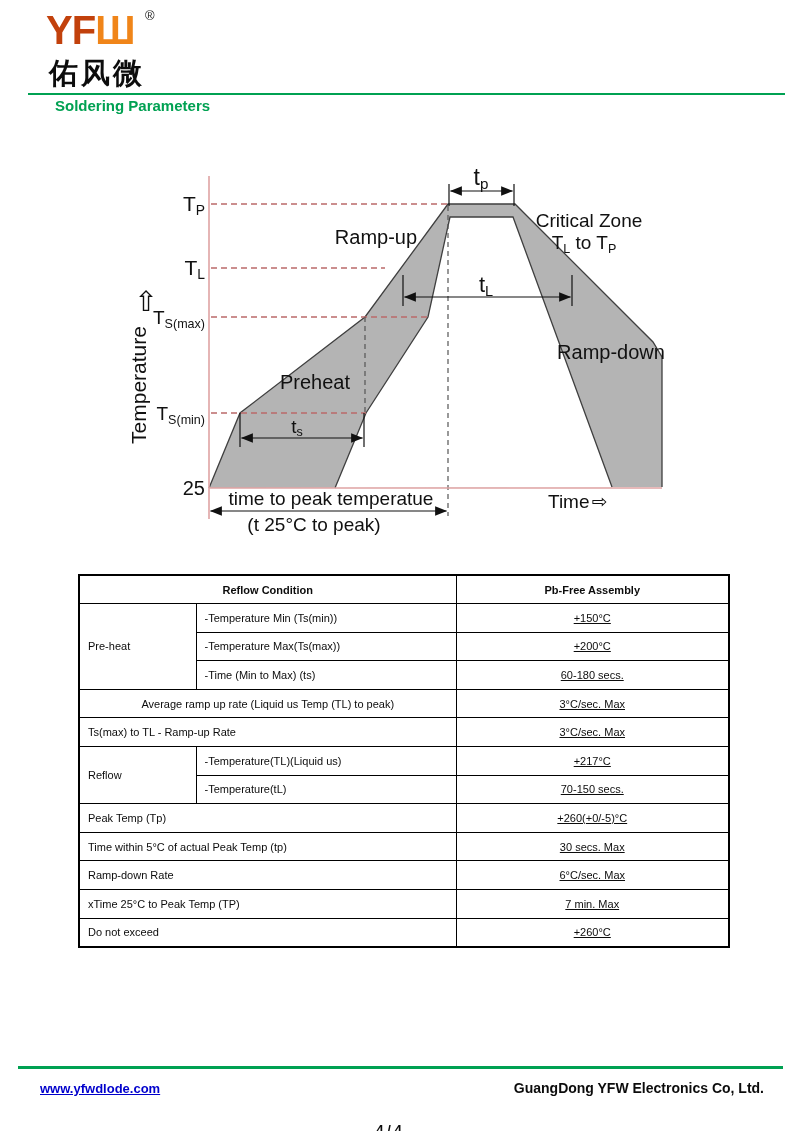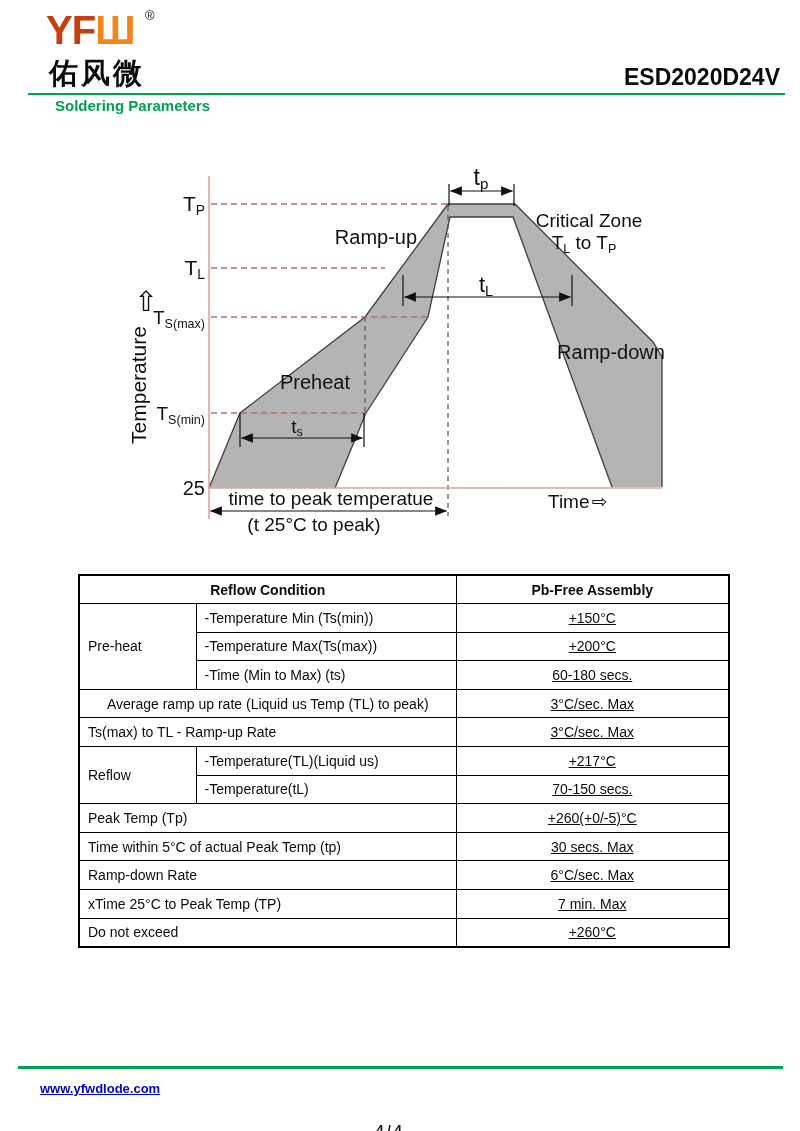--- a/index.html
+++ b/index.html
@@ -15,21 +15,21 @@
   .rule{position:absolute;left:28px;width:757px;background:#00a152;}
   .rule.top{top:93px;height:2px;}
   .rule.bottom{top:1066px;height:3px;left:18px;width:765px;}
   .section-title{position:absolute;left:55px;top:97px;font-size:15px;font-weight:bold;color:#00a152;}
   
   .diagram{position:absolute;left:0;top:140px;}
   .diagram text{fill:#111;font-family:"Liberation Sans","DejaVu Sans",sans-serif;}
   .sub{font-size:66%;}
   
   table.reflow{position:absolute;left:78px;top:574px;width:650px;height:372px;
-       border-collapse:collapse;table-layout:fixed;font-size:14px;color:#0c0c0c;border-radius:7px;}
+       border-collapse:collapse;table-layout:fixed;font-size:11px;color:#0c0c0c;border-radius:7px;}
   table.reflow td{border:1px solid #000;padding:2px 8px;vertical-align:middle;background:#fff;}
   table.reflow{border:2px solid #000;}
   table.reflow td.hd{font-weight:bold;text-align:center;}
   table.reflow td.val{text-align:center;text-decoration:underline;}
   table.reflow td.ctr{text-align:center;}
   table.reflow tr{height:28.6px;}
   
   .website{position:absolute;left:40px;top:1081px;font-size:13px;font-weight:bold;
            color:#0000cc;text-decoration:underline;}
   .page-num{position:absolute;left:339px;top:1122px;width:100px;text-align:center;
@@ -39,21 +39,20 @@
 </head>
 <body>
 
 <div class="page">
 
   <div class="logo">
     <span class="yf">YF</span><span class="w">Ш</span>
     <span class="reg">®</span>
   </div>
   <div class="logo-cn">佑风微</div>
-  <div class="part-number">ESD2020D24V</div>
   <div class="rule top"></div>
   <div class="section-title">Soldering Parameters</div>
 
   <svg class="diagram" width="800" height="410" viewBox="0 140 800 410" xmlns="http://www.w3.org/2000/svg">
     <defs>
       <marker id="ah" viewBox="0 0 10 8" refX="9.5" refY="4" markerWidth="10" markerHeight="8" orient="auto-start-reverse">
           <path d="M0,0 L10,4 L0,8 Z" fill="#111"></path>
         </marker>
     </defs>
 
@@ -176,14 +175,15 @@
     <tr>
       <td colspan="2">Do not exceed</td>
       <td class="val">+260°C</td>
     </tr>
   </tbody>
     </table>
 
   <div class="rule bottom"></div>
   <a class="website" href="#">www.yfwdlode.com</a>
   <div class="page-num">4 / 4</div>
+  <div class="company">GuangDong YFW Electronics Co, Ltd.</div>
 
 </div>
 
 </body></html>

